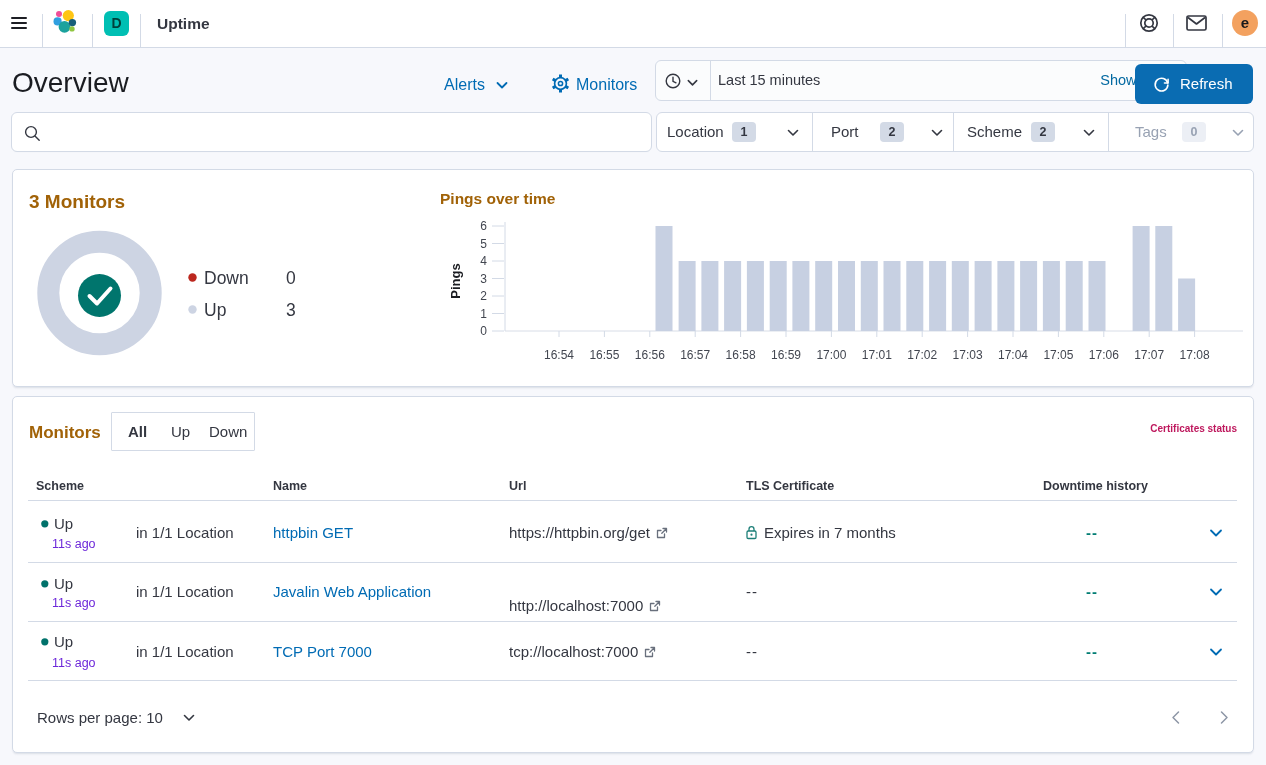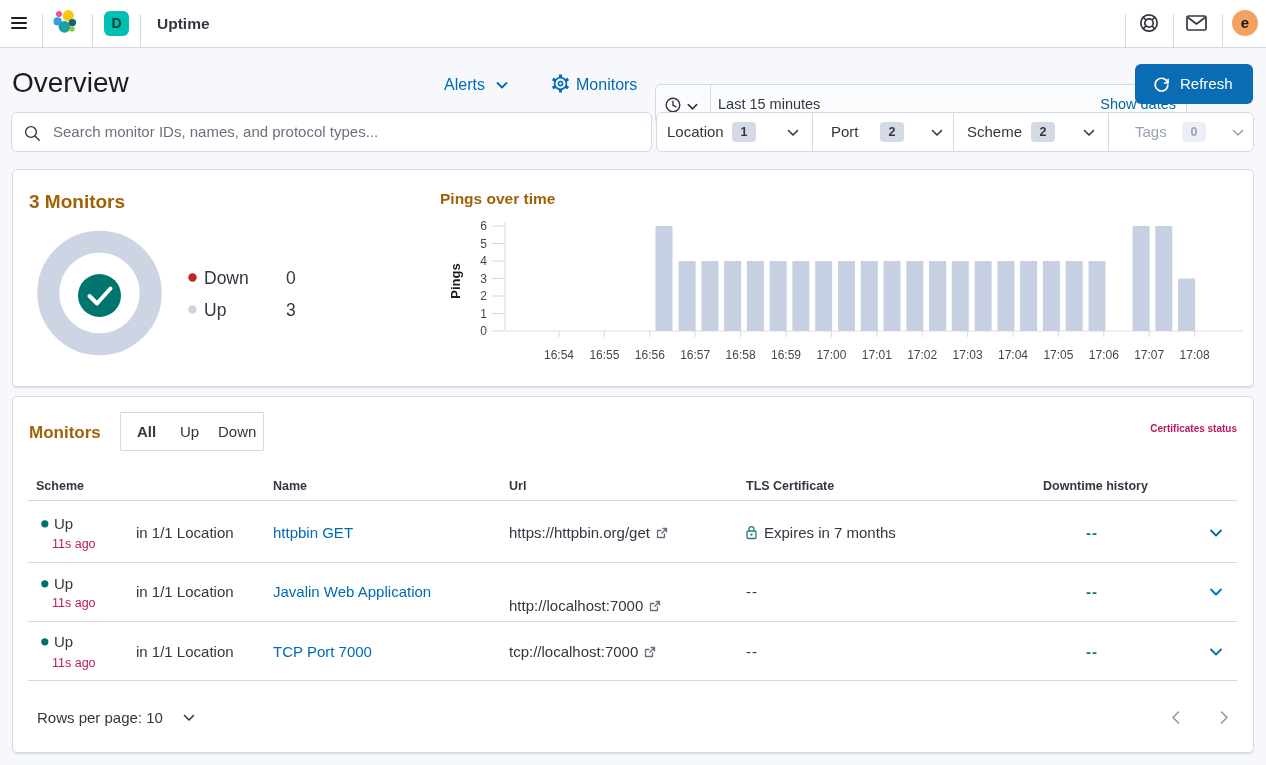--- a/index.html
+++ b/index.html
@@ -5,43 +5,43 @@
 html,body{width:1266px;height:765px;font-family:"Liberation Sans",sans-serif;background:#f7f8fc;position:relative;overflow:hidden;}
 .abs{position:absolute;}
 .nav{position:absolute;left:0;top:0;width:1266px;height:48px;background:#fff;border-bottom:1px solid #d3dae6;}
 .vsep{position:absolute;top:14px;height:33px;width:1px;background:#d3dae6;}
 .ham div{position:absolute;left:11px;width:16px;height:2px;background:#1d1e24;border-radius:1px;}
 .dbadge{position:absolute;left:104px;top:11px;width:25px;height:25px;border-radius:6px;background:#00bfb3;color:#00413b;font-size:14px;font-weight:700;text-align:center;line-height:25px;}
 .navtitle{position:absolute;left:157px;top:0;height:48px;line-height:48px;font-size:15.5px;font-weight:700;color:#343741;}
 .avatar{position:absolute;left:1232px;top:10px;width:26px;height:26px;border-radius:50%;background:#f3a15f;color:#17181c;font-size:15px;font-weight:700;text-align:center;line-height:26px;}
 .h1{position:absolute;left:12px;top:67px;font-size:28px;font-weight:400;color:#1a1c21;letter-spacing:0;}
 .ctrl{position:absolute;top:74px;height:21px;line-height:21px;font-size:16px;color:#006bb4;}
-.datebox{position:absolute;left:655px;top:60px;width:532px;height:41px;background:#fbfcfd;border:1px solid #d3dae6;border-radius:6px;margin-top:24px;}
+.datebox{position:absolute;left:655px;top:60px;width:532px;height:41px;background:#fbfcfd;border:1px solid #d3dae6;border-radius:6px;}
 .datebox .qsep{position:absolute;left:54px;top:0;width:1px;height:39px;background:#d3dae6;}
 .datetxt{position:absolute;left:62px;top:0;height:39px;line-height:39px;font-size:14.5px;color:#343741;}
 .showdates{position:absolute;right:10px;top:0;height:39px;line-height:39px;font-size:14.5px;color:#0369a1;}
 .refresh{position:absolute;left:1135px;top:64px;width:118px;height:40px;background:#0a6cb2;border-radius:6px;color:#fff;font-size:15px;}
 .refresh span{position:absolute;left:45px;top:0;height:40px;line-height:40px;font-weight:400;}
 .searchbox{position:absolute;left:11px;top:112px;width:641px;height:40px;background:#fff;border:1px solid #d3dae6;border-radius:6px;box-shadow:0 1px 1px -1px rgba(152,162,179,.2);}
 .searchbox .ph{position:absolute;left:41px;top:0;height:38px;line-height:38px;font-size:15px;color:#6a717d;}
 .filterbar{position:absolute;left:656px;top:112px;width:598px;height:40px;background:#fff;border:1px solid #d3dae6;border-radius:6px;padding-left:45px;}
 .fsep{position:absolute;top:0;width:1px;height:38px;background:#d3dae6;}
 .flabel{position:absolute;top:0;height:38px;line-height:38px;font-size:15px;color:#343741;}
 .fbadge{position:absolute;top:9px;height:20px;min-width:24px;border-radius:4px;background:#d3dae6;color:#343741;font-size:12.5px;font-weight:600;text-align:center;line-height:20px;}
 .panel{position:absolute;background:#fff;border:1px solid #d3dae6;border-radius:5px;box-shadow:0 2px 2px -1px rgba(152,162,179,.3);}
 .ptitle{position:absolute;font-weight:700;color:#a16207;}
 .legtxt{position:absolute;font-size:17.5px;color:#343741;}
-.tabgroup{position:absolute;left:120px;top:412px;width:144px;height:39px;background:#fff;border:1px solid #d3dae6;border-radius:1px;text-align:right;}
+.tabgroup{position:absolute;left:111px;top:412px;width:144px;height:39px;background:#fff;border:1px solid #d3dae6;border-radius:1px;text-align:right;}
 .tabgroup span{position:absolute;top:0;height:37px;line-height:37px;font-size:15px;color:#343741;}
 .certlink{position:absolute;top:423px;right:29px;font-size:10px;font-weight:600;color:#be185d;}
 .th{position:absolute;top:479px;font-size:12.5px;font-weight:700;color:#343741;}
 .hline{position:absolute;left:28px;width:1209px;height:1px;background:#d3dae6;}
 .cell{position:absolute;font-size:15px;color:#343741;height:20px;line-height:20px;white-space:nowrap;}
 .link{color:#006bb4;}
-.sub{font-size:12.5px;color:#be185d;}
+.sub{font-size:12.5px;color:#6d28d9;}
 .dashes{color:#017d73;letter-spacing:1px;}
 .rpp{position:absolute;left:37px;top:709px;font-size:15px;color:#343741;height:17px;line-height:17px;}
 svg.icon,svg.abs{display:block;}.cell svg{display:inline-block;}
 .icon{position:absolute;}
 .tick{font-size:12px;fill:#424650;font-family:"Liberation Sans",sans-serif;}
 </style></head>
 <body>
 
 <div class="nav">
   <div class="ham">
@@ -112,21 +112,20 @@
     <path d="M14.2 3.2 L14.2 6.6 L10.8 6.6" stroke-width="1.5" stroke-linecap="round" stroke-linejoin="round"></path>
   </svg>
   <span>Refresh</span>
 </div>
 
 <div class="searchbox">
   <svg class="icon" style="left:12px;top:12px" width="17" height="17" viewBox="0 0 17 17" fill="none" stroke="#343741">
     <circle cx="7" cy="7" r="5.4" stroke-width="1.4"></circle>
     <path d="M11.2 11.2 L15.2 15.2" stroke-width="1.4" stroke-linecap="round"></path>
   </svg>
-  <div class="ph">Search monitor IDs, names, and protocol types...</div>
 </div>
 
 <div class="filterbar">
   <div class="flabel" style="left:10px">Location</div>
   <div class="fbadge" style="left:75px">1</div>
   <svg class="icon" style="left:129px;top:13px" width="14" height="14" viewBox="0 0 14 14" fill="none">
       <path d="M2.5 4.5 L7 9 L11.5 4.5" stroke="#343741" stroke-width="1.6" stroke-linecap="round" stroke-linejoin="round"></path>
     </svg>
   <div class="fsep" style="left:155px"></div>
   <div class="flabel" style="left:174px">Port</div>

